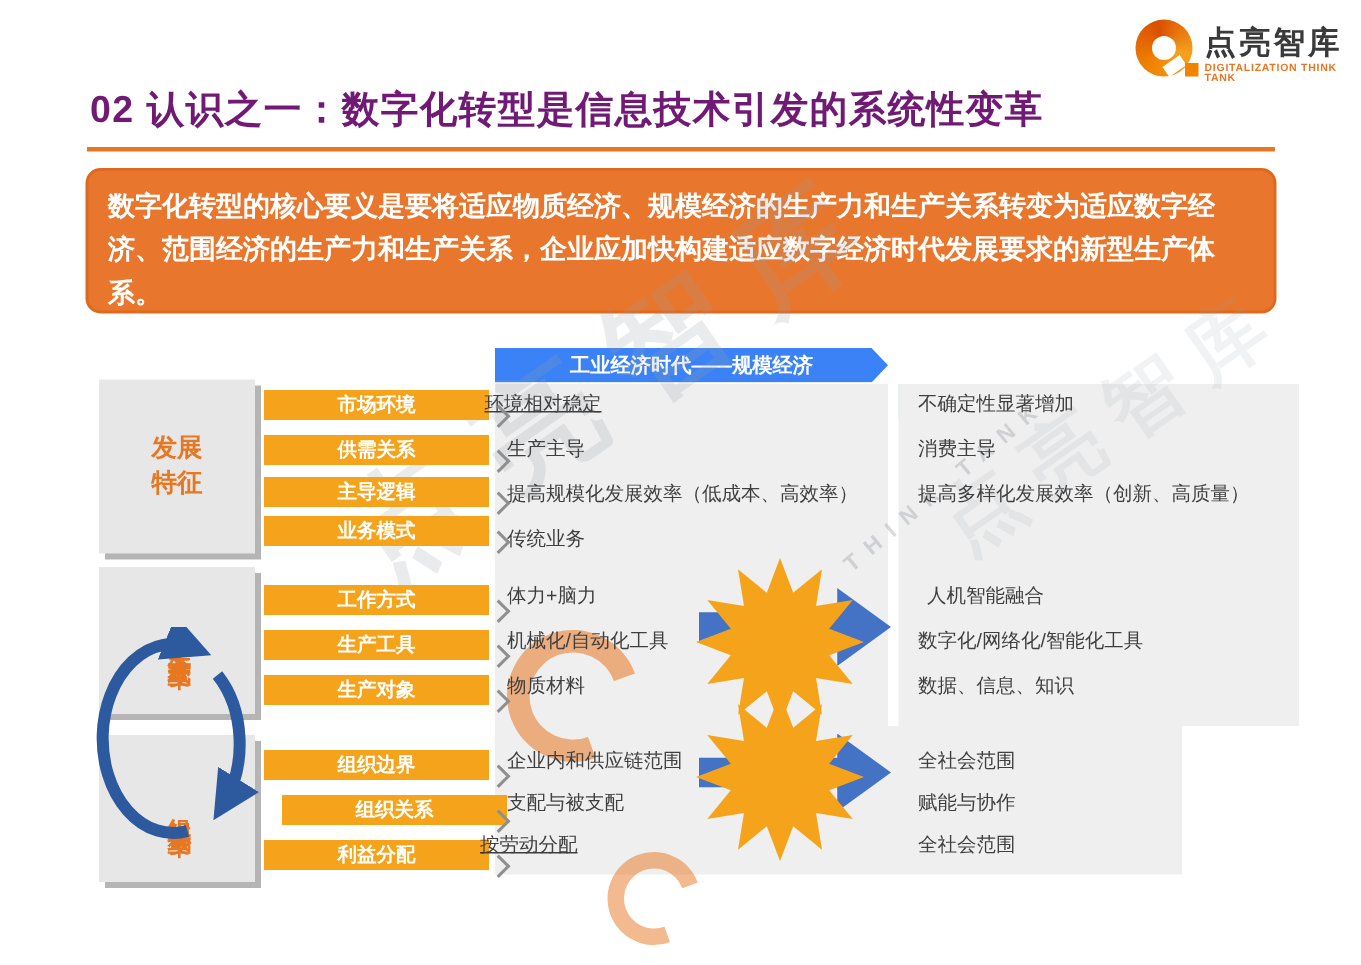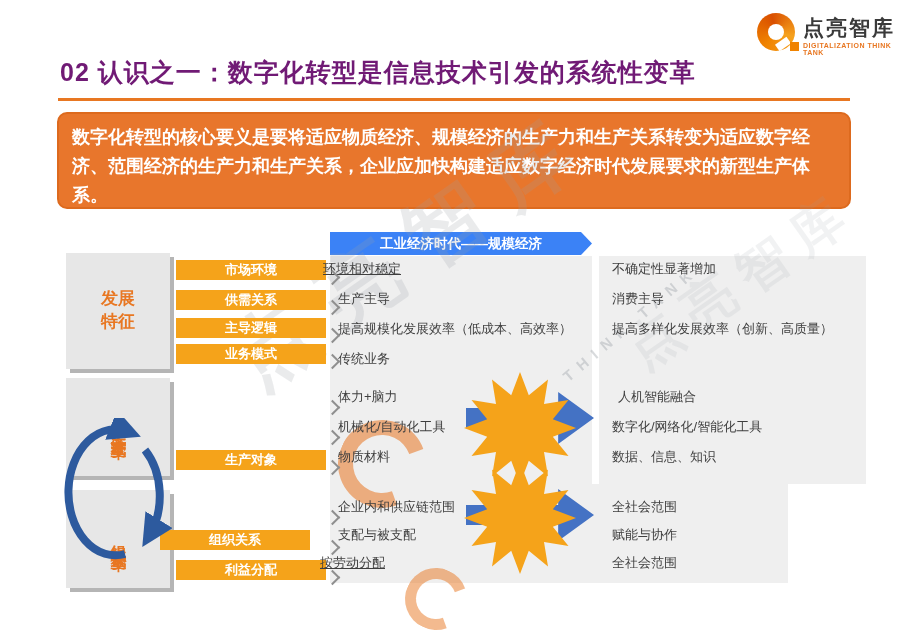--- a/index.html
+++ b/index.html
@@ -97,22 +97,25 @@
       </marker>
     </defs>
     <path d="M 80 136 A 47 63 0 1 1 84 14" fill="none" stroke="#2D5A9E" stroke-width="8" marker-end="url(#arr)"></path>
     <path d="M 100 32 A 47 63 0 0 1 104 118" fill="none" stroke="#2D5A9E" stroke-width="8" marker-end="url(#arr)"></path>
   </svg>
 
   <div class="abs bar" style="left:176px;top:260px;">市场环境</div>
   <div class="abs bar" style="left:176px;top:290px;">供需关系</div>
   <div class="abs bar" style="left:176px;top:318px;">主导逻辑</div>
   <div class="abs bar" style="left:176px;top:344px;">业务模式</div>
+  <div class="abs bar" style="left:176px;top:390px;">工作方式</div>
+  <div class="abs bar" style="left:176px;top:420px;">生产工具</div>
   <div class="abs bar" style="left:176px;top:450px;">生产对象</div>
-  <div class="abs bar" style="left:160px;top:530px;">组织关系</div>
+  <div class="abs bar" style="left:176px;top:500px;">组织边界</div>
+  <div class="abs bar" style="left:188px;top:530px;">组织关系</div>
   <div class="abs bar" style="left:176px;top:560px;">利益分配</div>
 
   <div class="abs chev" style="left:327px;top:272px;"></div>
   <div class="abs chev" style="left:327px;top:302px;"></div>
   <div class="abs chev" style="left:327px;top:330px;"></div>
   <div class="abs chev" style="left:327px;top:356px;"></div>
   <div class="abs chev" style="left:327px;top:402px;"></div>
   <div class="abs chev" style="left:327px;top:432px;"></div>
   <div class="abs chev" style="left:327px;top:462px;"></div>
   <div class="abs chev" style="left:327px;top:512px;"></div>

